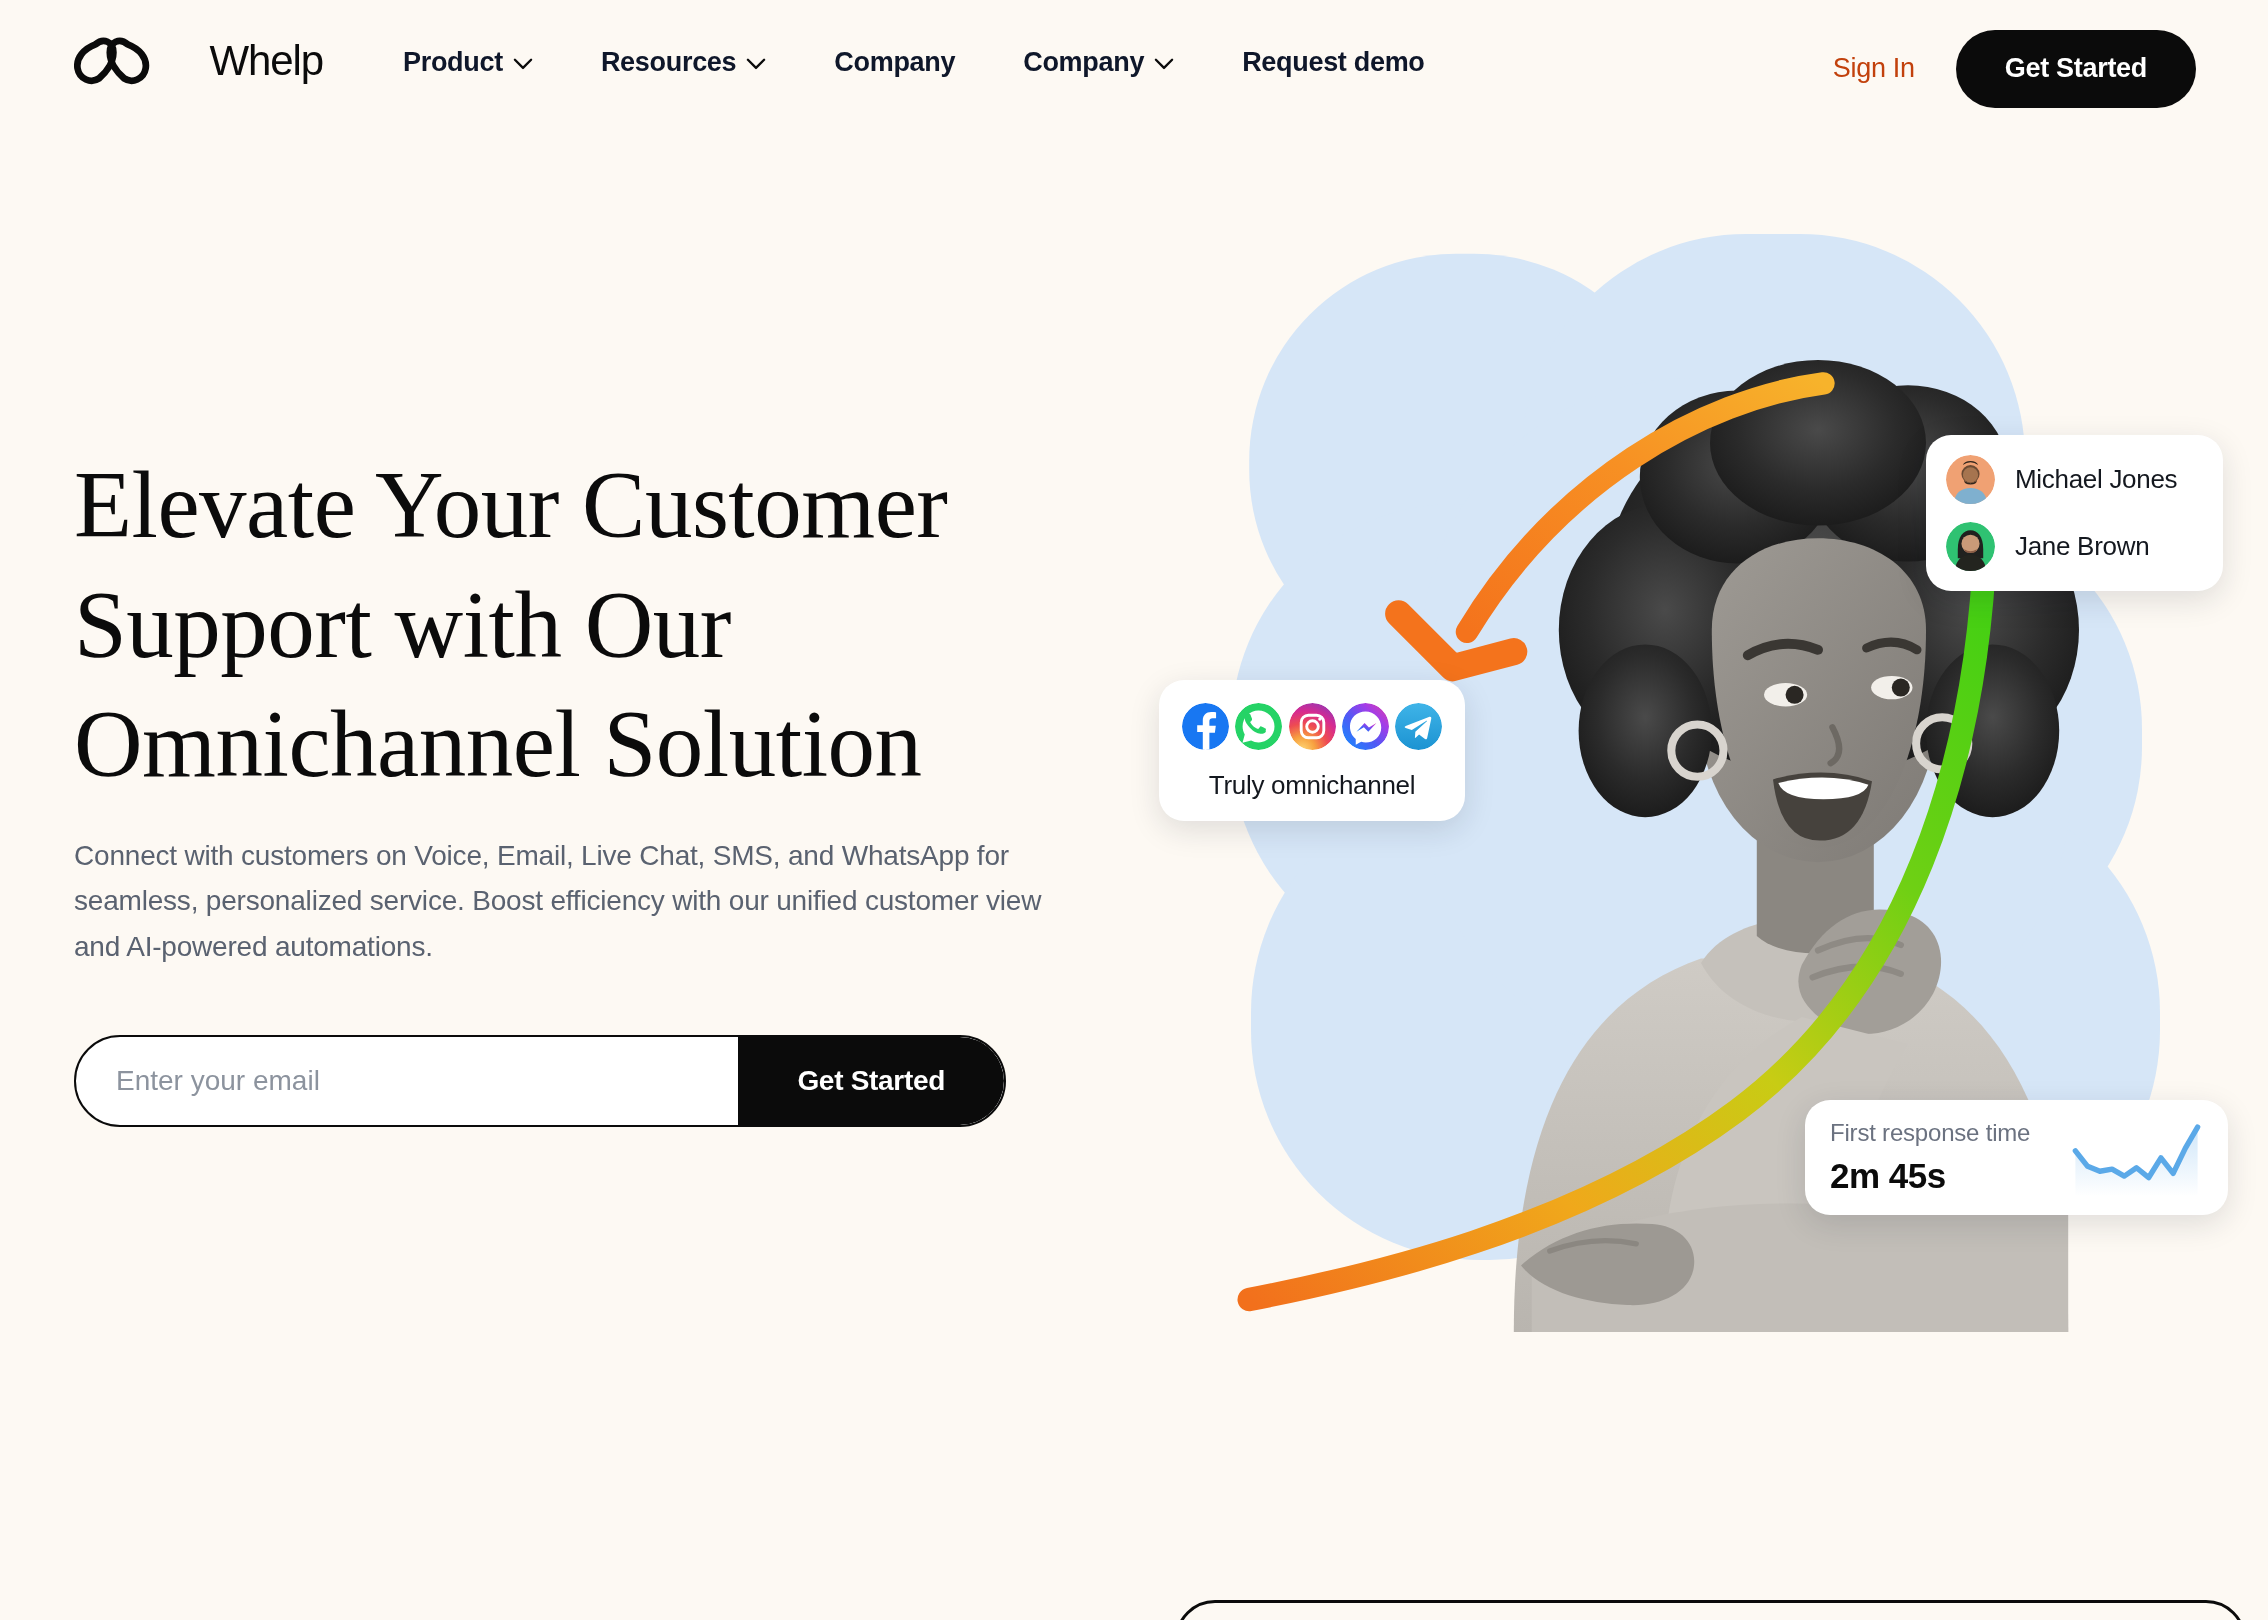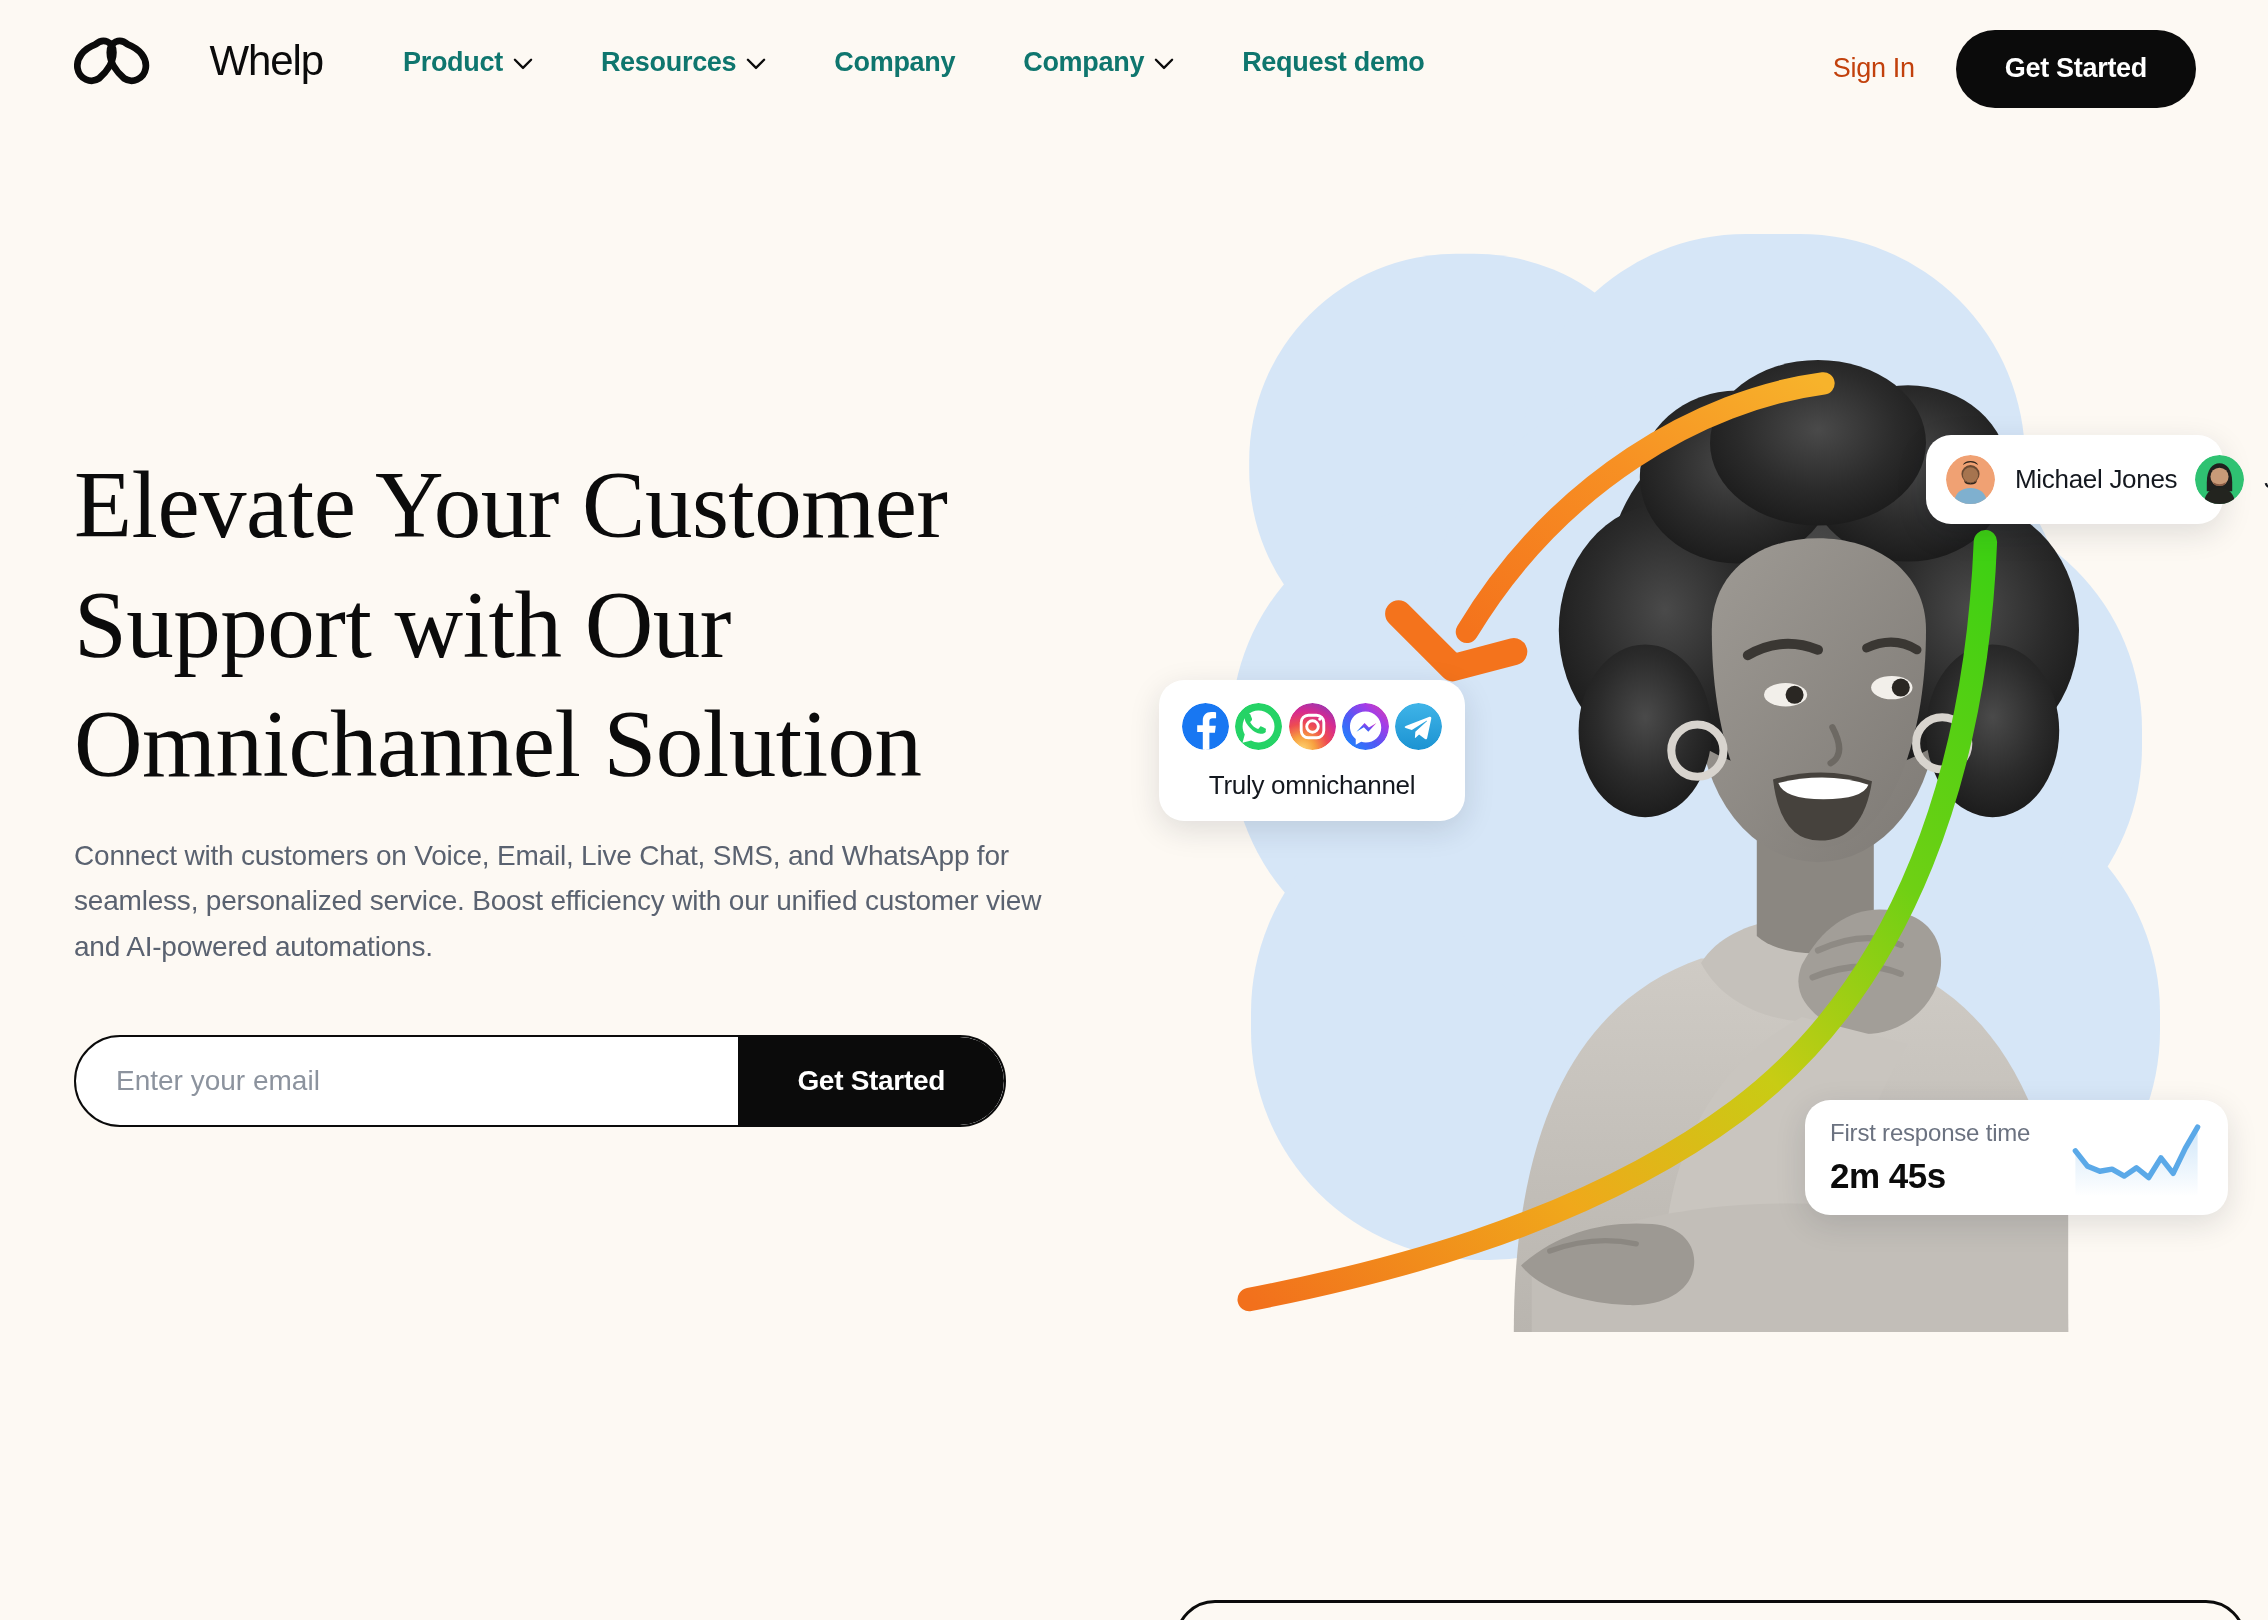--- a/index.html
+++ b/index.html
@@ -24,21 +24,21 @@
   .brand-name {
     font-size:42px; font-weight:400; color:#0B0B0B;
     letter-spacing:-1.1px; line-height:1;margin-left:44px;
   }
   .nav {
     position:absolute; left:403px; top:47px;
     display:flex; align-items:center; gap:0;
   }
   .nav-item {
     display:flex; align-items:center; gap:10px;
-    font-size:27px; font-weight:600; color:#0f766e;
+    font-size:27px; font-weight:600; color:#0f172a;
     padding:0 34px; cursor:pointer; white-space:nowrap;
     letter-spacing:-0.3px;
   }
   .nav-item:first-child { padding-left:0; }
   .chev { width:20px; height:11.7px; display:block; flex:none; margin-top:3.6px; }
 
   .header-right {
     position:absolute; right:72px; top:30px;
     display:flex; align-items:center; gap:41px;
   }
@@ -97,21 +97,21 @@
   .hero-art svg { position:absolute; inset:0; width:100%; height:100%; }
 
   
   .card {
     position:absolute; background:#fff;
     border-radius:25px;
     box-shadow:0 9px 31px rgba(20,30,50,0.13);
   }
   .card-contacts {
     left:1926px; top:435px; width:297px; padding:20px 23.4px 20px 20px;
-    display:flex; gap:18px;
+    display:flex; flex-direction:column; gap:18px;
   }
   .contact-row { display:flex; align-items:center; gap:20px; }
   .avatar {
     width:49px; height:49px; border-radius:50%;
     flex:none; overflow:hidden; position:relative;
   }
   .contact-name {
     font-size:26px; font-weight:500; color:#14181F;
     letter-spacing:-0.3px; white-space:nowrap;
   }

